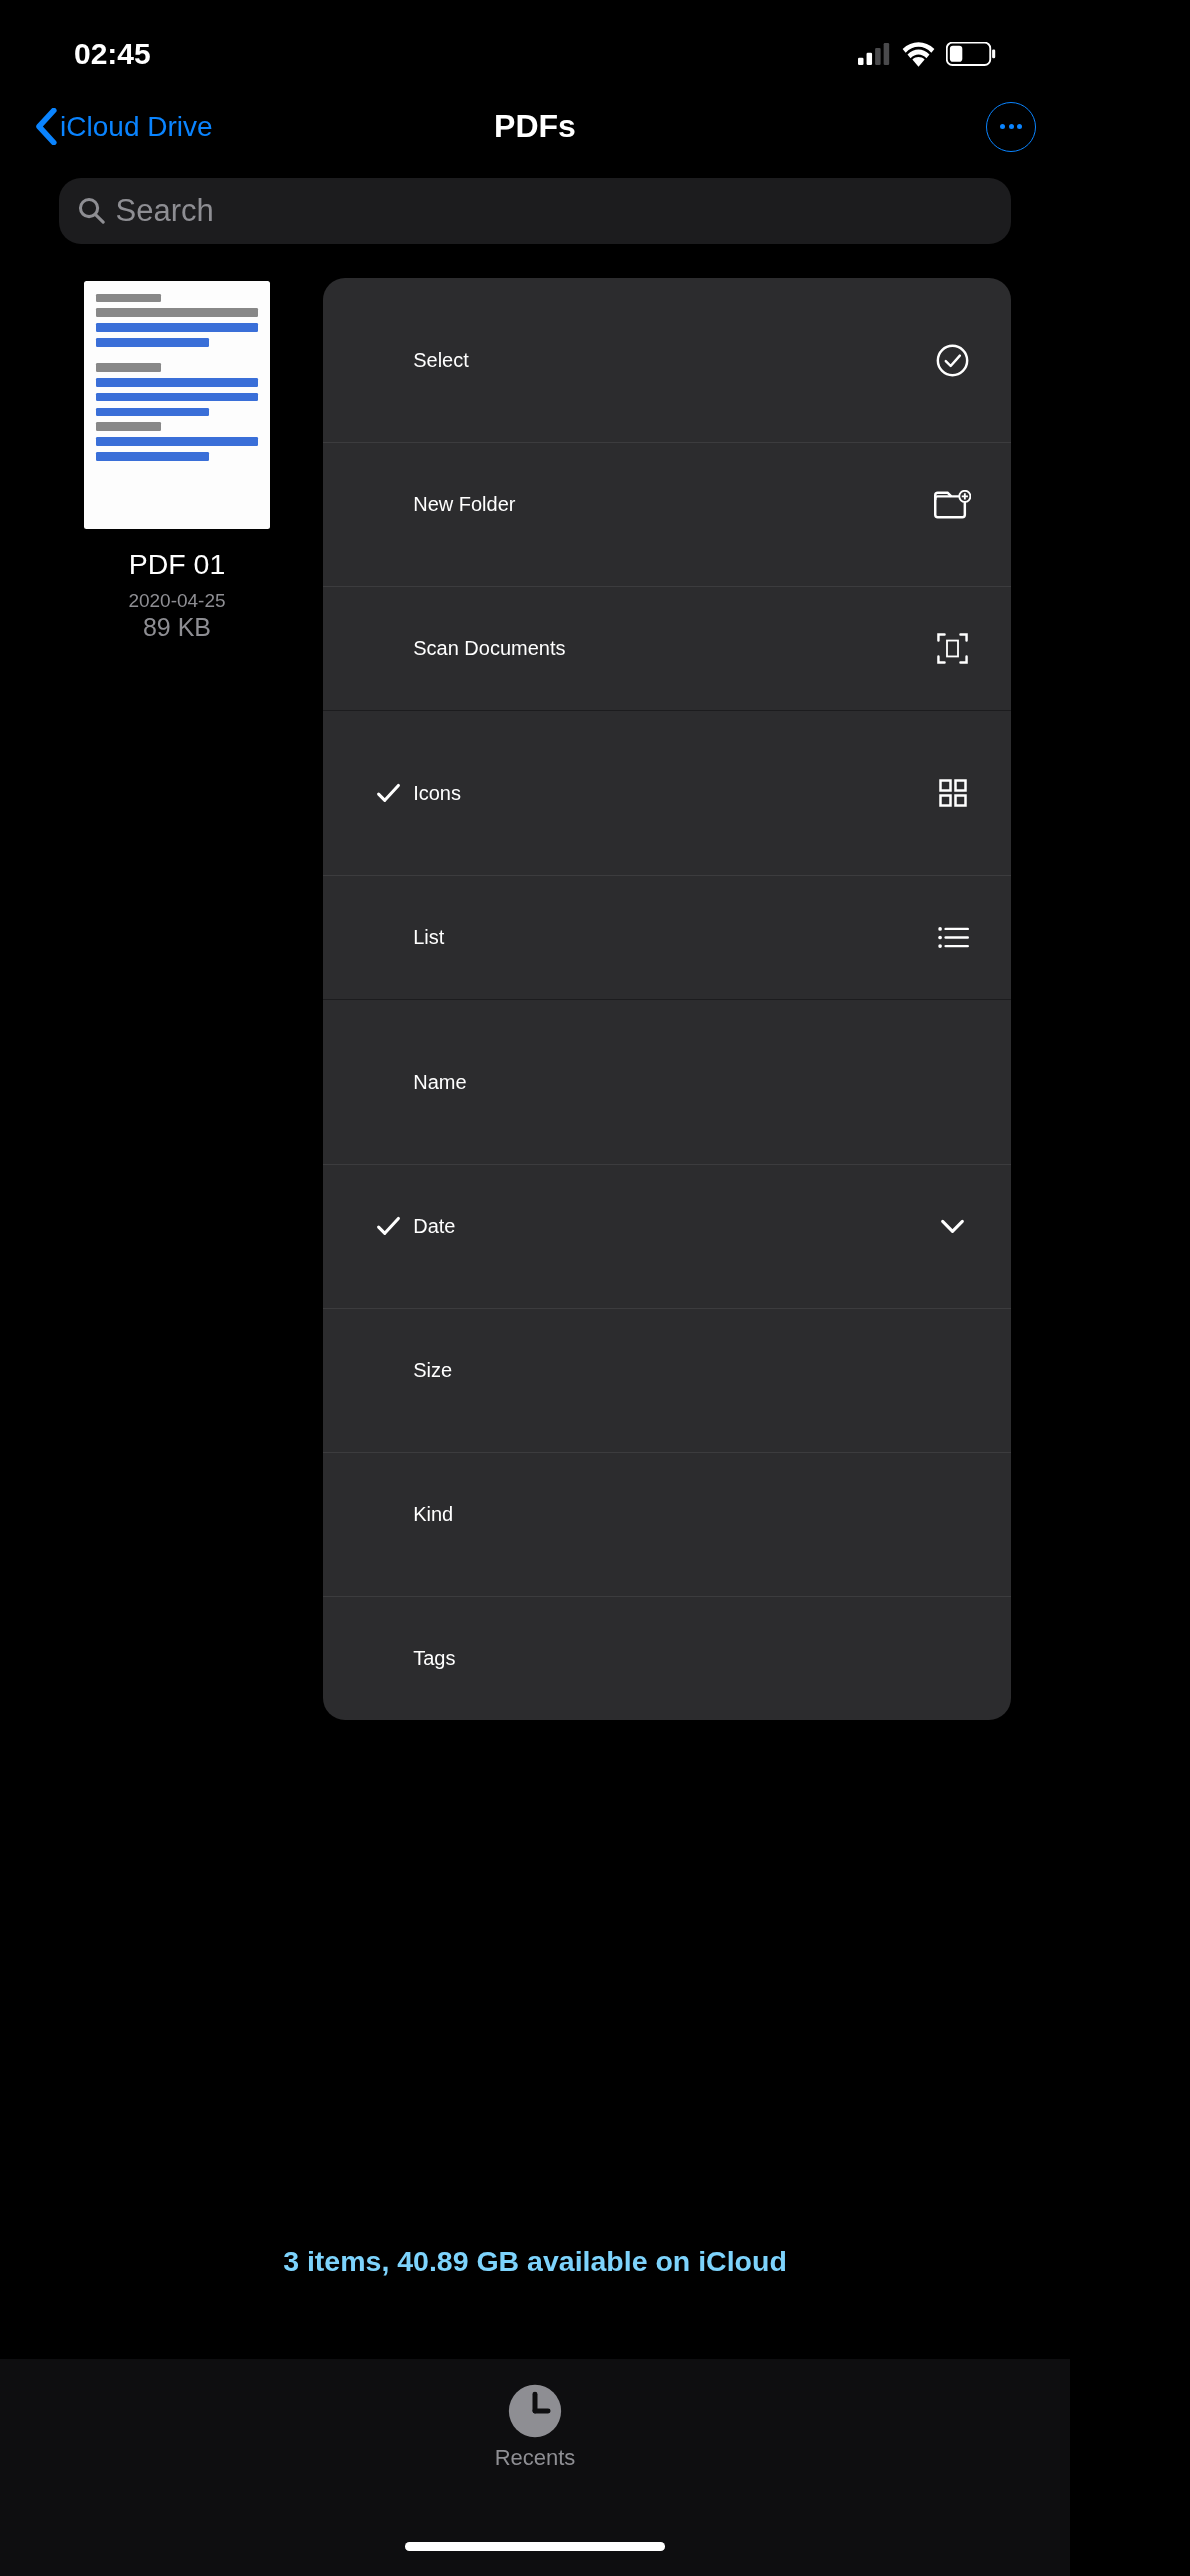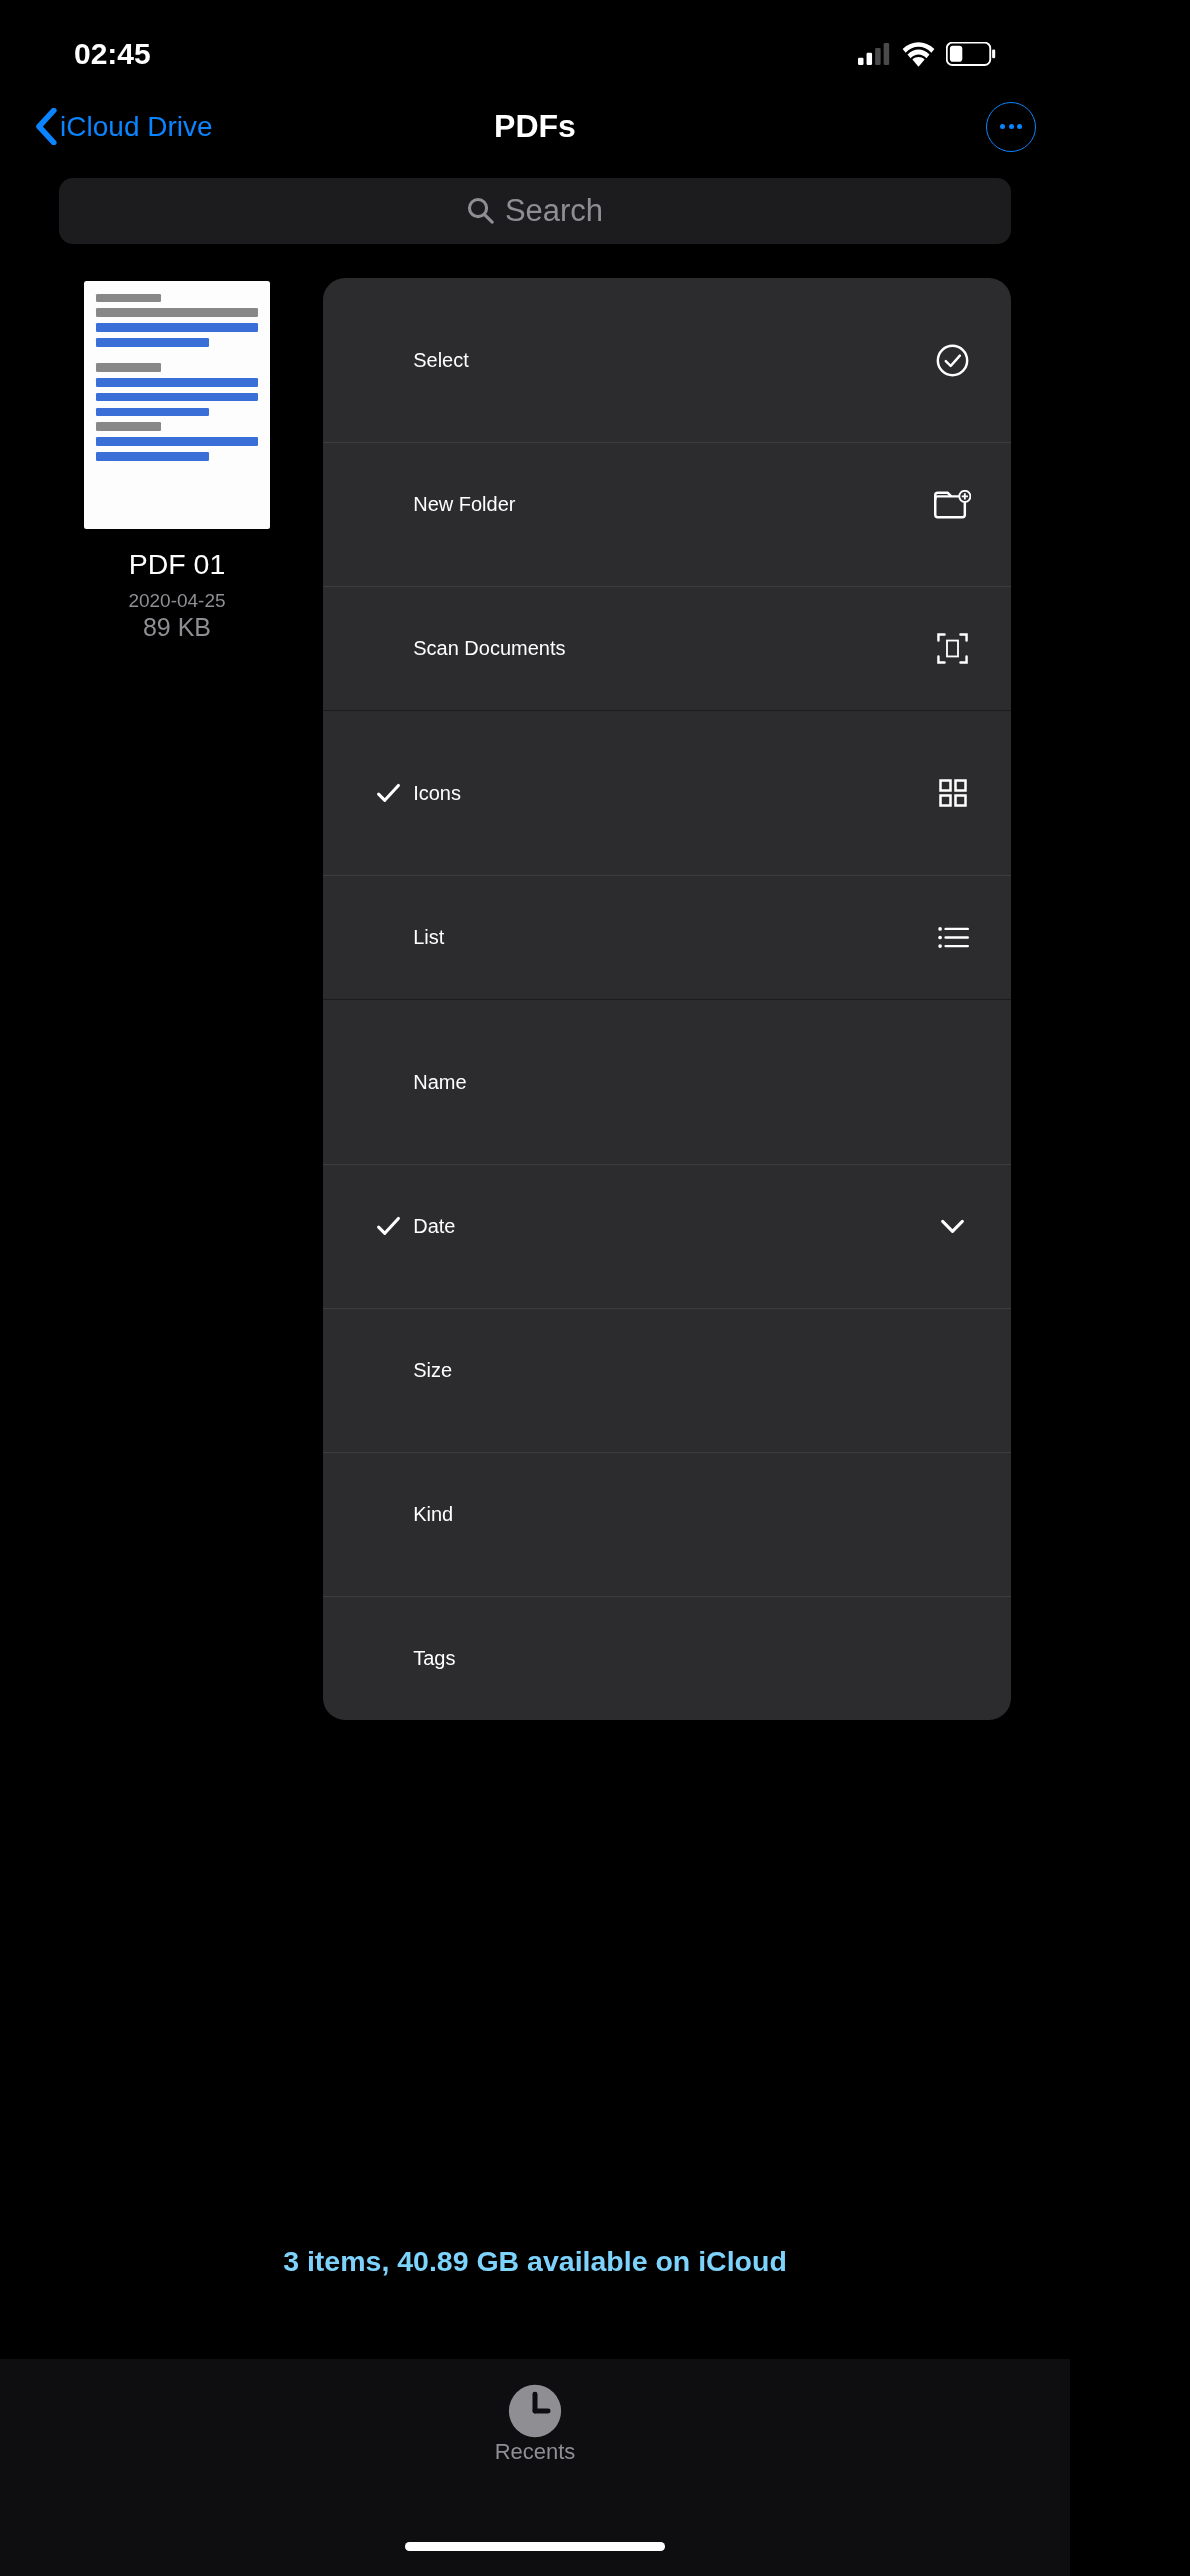--- a/index.html
+++ b/index.html
@@ -14,21 +14,21 @@
   
   .nav-header { display: flex; align-items: center; padding: 12.4px 34px 18.6px 34px; position: relative; height: 81px; }
   .back-btn { display: flex; align-items: center; color: #0a84ff; font-size: 28px; gap: 2.5px; }
   .nav-title { position: absolute; left: 50%; transform: translateX(-50%); color: #fff; font-size: 32px; font-weight: 600; }
   .more-btn { margin-left: auto; width: 50px; height: 50px; border-radius: 25px; border: 1.9px solid #0a84ff; display: flex; align-items: center; justify-content: center; color:#0a84ff; }
   .more-dots { display:flex; gap:3.7px; }
   .more-dots span{ width:5px; height:5px; border-radius:50%; background:#0a84ff; }
 
   
   .search-wrap { padding: 7.4px 59px 18.6px 59px; }
-  .search-field { display: flex; align-items: center; gap: 11px; background: #1c1c1e; border-radius: 14px; padding: 15px 18.6px; color: #8e8e93; font-size: 31px; justify-content: center; }
+  .search-field { display: flex; align-items: center; gap: 11px; background: #1c1c1e; border-radius: 22px; padding: 15px 18.6px; color: #8e8e93; font-size: 31px; }
 
   
   .content { padding: 18.6px 59px 0 59px; display: flex; gap: 25px; }
   .file-card { width: 236px; text-align: center; }
   .file-thumb { width: 186px; height: 248px; margin: 0 auto 18.6px auto; background: #fdfdfd; border-radius: 2.5px; padding: 12.4px; display:flex; flex-direction:column; gap:6.2px; }
   .file-thumb .line { height: 8.7px; background:#888; border-radius:1.2px; }
   .file-thumb .line.blue { background:#3a6fd8; }
   .file-thumb .line.short { width:70%; }
   .file-thumb .line.shorter { width:40%; }
   .file-name { font-size: 28.5px; color: #fff; }
@@ -43,21 +43,21 @@
   .menu-section .menu-item:first-child{ border-top:none; }
   .menu-item .check { width: 37px; display:flex; justify-content:center; }
   .menu-item .label { flex: 1; padding-left: 6.2px; }
   .menu-item .right-icon { width: 37px; display:flex; justify-content:center; }
 
   
   .footer-status { position: absolute; bottom: 298px; width: 100%; text-align: center; font-size: 28.5px; font-weight: 600; color: #7dd3fc; }
 
   
   .tabbar { position: absolute; bottom: 0; width: 100%; height: 217px; background: #0e0e10; display: flex; justify-content: space-around; align-items: flex-start; padding-top: 23.6px; }
-  .tab { display: flex; flex-direction: column; align-items: center; gap: 0; width: 50%; }
+  .tab { display: flex; flex-direction: column; align-items: center; gap: 6px; width: 50%; }
   .tab-label { font-size: 22px; font-weight: 500; }
   .tab.inactive .tab-label { color: #8e8e93; }
   .tab.active .tab-label { color: #0a84ff; font-weight: 600; }
   
   .home-ind { position:absolute; bottom: 25px; left:50%; transform:translateX(-50%); width: 260px; height: 8.7px; background:#fff; border-radius: 4.3px; }
 
   svg { display:block; }
 </style>
 </head>
 <body>

